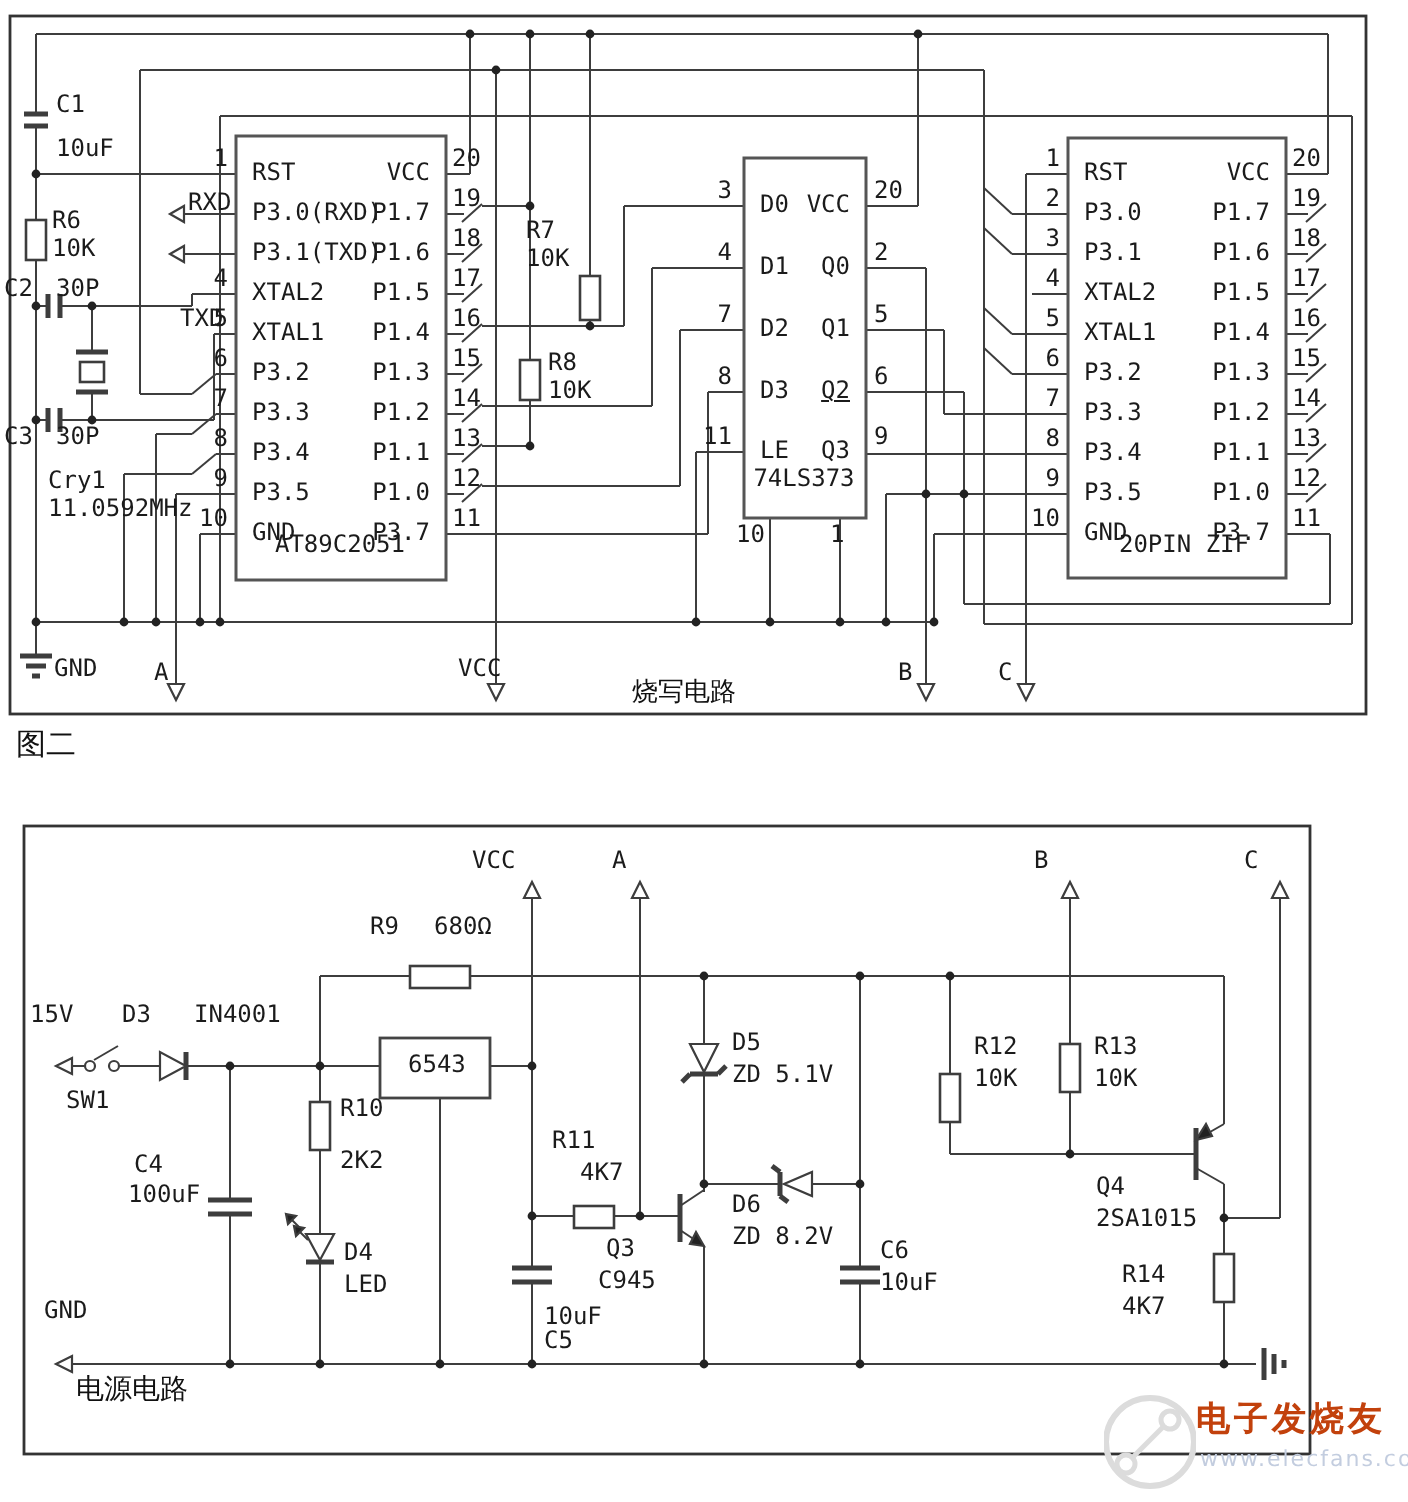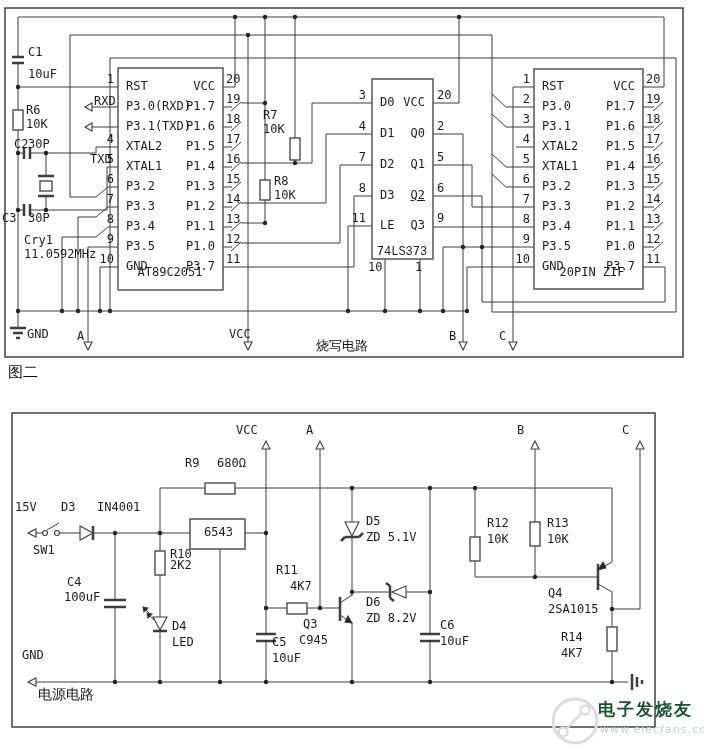--- a/index.html
+++ b/index.html
@@ -303,21 +303,21 @@
       <circle cx="266" cy="682" r="2.2" fill="#222"></circle>
       <circle cx="352" cy="682" r="2.2" fill="#222"></circle>
       <circle cx="430" cy="682" r="2.2" fill="#222"></circle>
       <circle cx="612" cy="682" r="2.2" fill="#222"></circle>
     </svg>
   <div id="labels">
       <span class="lbl" style="left: 28px; top: 46px;">C1</span>
       <span class="lbl" style="left: 28px; top: 68px;">10uF</span>
       <span class="lbl" style="left: 26px; top: 104px;">R6</span>
       <span class="lbl" style="left: 26px; top: 118px;">10K</span>
-      <span class="lbl" style="left: 2px; top: 138px; margin-left: 12px;">C2</span>
+      <span class="lbl" style="left: 2px; top: 138px;">C2</span>
       <span class="lbl" style="left: 28px; top: 138px;">30P</span>
       <span class="lbl" style="left: 2px; top: 212px;">C3</span>
       <span class="lbl" style="left: 28px; top: 212px;">30P</span>
       <span class="lbl" style="left: 24px; top: 234px;">Cry1</span>
       <span class="lbl" style="left: 24px; top: 248px;">11.0592MHz</span>
       <span class="lbl" style="left: 263px; top: 109px;">R7</span>
       <span class="lbl" style="left: 263px; top: 123px;">10K</span>
       <span class="lbl" style="left: 274px; top: 175px;">R8</span>
       <span class="lbl" style="left: 274px; top: 189px;">10K</span>
       <span class="lbl" style="left: 94px; top: 95px;">RXD</span>
@@ -381,21 +381,21 @@
       <span class="lbl ra" style="left: 425px; top: 96px;">VCC</span>
       <span class="lbl" style="left: 437px; top: 89px;">20</span>
       <span class="lbl ra" style="left: 425px; top: 127px;">Q0</span>
       <span class="lbl" style="left: 437px; top: 120px;">2</span>
       <span class="lbl ra" style="left: 425px; top: 158px; text-align: center;">Q1</span>
       <span class="lbl" style="left: 437px; top: 151px;">5</span>
       <span class="lbl ra" style="left: 425px; top: 189px; text-decoration: underline;">Q2</span>
       <span class="lbl" style="left: 437px; top: 182px;">6</span>
       <span class="lbl ra" style="left: 425px; top: 219px;">Q3</span>
       <span class="lbl" style="left: 437px; top: 212px;">9</span>
-      <span class="lbl ca" style="left: 402px; top: 246px; font-family: Liberation Mono, monospace;">74LS373</span>
+      <span class="lbl ca" style="left: 402px; top: 233px;">74LS373</span>
       <span class="lbl ra" style="left: 530px; top: 73px;">1</span>
       <span class="lbl" style="left: 542px; top: 80px;">RST</span>
       <span class="lbl ra" style="left: 530px; top: 93px;">2</span>
       <span class="lbl" style="left: 542px; top: 100px;">P3.0</span>
       <span class="lbl ra" style="left: 530px; top: 113px;">3</span>
       <span class="lbl" style="left: 542px; top: 120px;">P3.1</span>
       <span class="lbl ra" style="left: 530px; top: 133px;">4</span>
       <span class="lbl" style="left: 542px; top: 140px;">XTAL2</span>
       <span class="lbl ra" style="left: 530px; top: 153px;">5</span>
       <span class="lbl" style="left: 542px; top: 160px;">XTAL1</span>
@@ -434,28 +434,28 @@
       <span class="lbl" style="left: 415px; top: 261px;">1</span>
       <span class="lbl" style="left: 33px; top: 544px;">SW1</span>
       <span class="lbl" style="left: 61px; top: 501px;">D3</span>
       <span class="lbl" style="left: 97px; top: 501px;">IN4001</span>
       <span class="lbl" style="left: 67px; top: 576px;">C4</span>
       <span class="lbl" style="left: 64px; top: 591px;">100uF</span>
       <span class="lbl" style="left: 185px; top: 457px;">R9</span>
       <span class="lbl" style="left: 217px; top: 457px;">680Ω</span>
       <span class="lbl" style="left: 204px; top: 526px;">6543</span>
       <span class="lbl" style="left: 170px; top: 548px;">R10</span>
-      <span class="lbl" style="left: 170px; top: 559px;">2K2</span>
+      <span class="lbl" style="left: 170px; top: 574px;">2K2</span>
       <span class="lbl" style="left: 172px; top: 620px;">D4</span>
       <span class="lbl" style="left: 172px; top: 636px;">LED</span>
       <span class="lbl" style="left: 276px; top: 564px;">R11</span>
       <span class="lbl" style="left: 290px; top: 580px;">4K7</span>
       <span class="lbl" style="left: 303px; top: 618px;">Q3</span>
       <span class="lbl" style="left: 299px; top: 634px;">C945</span>
-      <span class="lbl" style="left: 272px; top: 636px;">C5</span>
+      <span class="lbl" style="left: 272px; top: 664px;">C5</span>
       <span class="lbl" style="left: 272px; top: 652px;">10uF</span>
       <span class="lbl" style="left: 366px; top: 515px;">D5</span>
       <span class="lbl" style="left: 366px; top: 531px;">ZD 5.1V</span>
       <span class="lbl" style="left: 366px; top: 596px;">D6</span>
       <span class="lbl" style="left: 366px; top: 612px;">ZD 8.2V</span>
       <span class="lbl" style="left: 440px; top: 619px;">C6</span>
       <span class="lbl" style="left: 440px; top: 635px;">10uF</span>
       <span class="lbl" style="left: 487px; top: 517px;">R12</span>
       <span class="lbl" style="left: 487px; top: 533px;">10K</span>
       <span class="lbl" style="left: 547px; top: 517px;">R13</span>
@@ -476,16 +476,16 @@
   <span id="fig-caption">图二</span>
   <span id="bottom-title">电源电路</span>
 
   <div id="watermark">
     <svg width="46" height="56">
       <circle cx="23" cy="29" r="22" fill="none" stroke="#dcdcdc" stroke-width="3"></circle>
       <line x1="8" y1="43" x2="38" y2="13" stroke="#dcdcdc" stroke-width="2.5"></line>
       <circle cx="11" cy="40" r="4.5" fill="#fff" stroke="#dcdcdc" stroke-width="2.5"></circle>
       <circle cx="33" cy="18" r="4.5" fill="#fff" stroke="#dcdcdc" stroke-width="2.5"></circle>
     </svg>
-    <span id="wm-brand" style="color: #14532d;">电子发烧友</span>
+    <span id="wm-brand" style="color: #c2410c;">电子发烧友</span>
     <span id="wm-url" style="color: rgb(195, 205, 223);">www.elecfans.com</span>
   </div>
 </div>
 
 </body></html>

